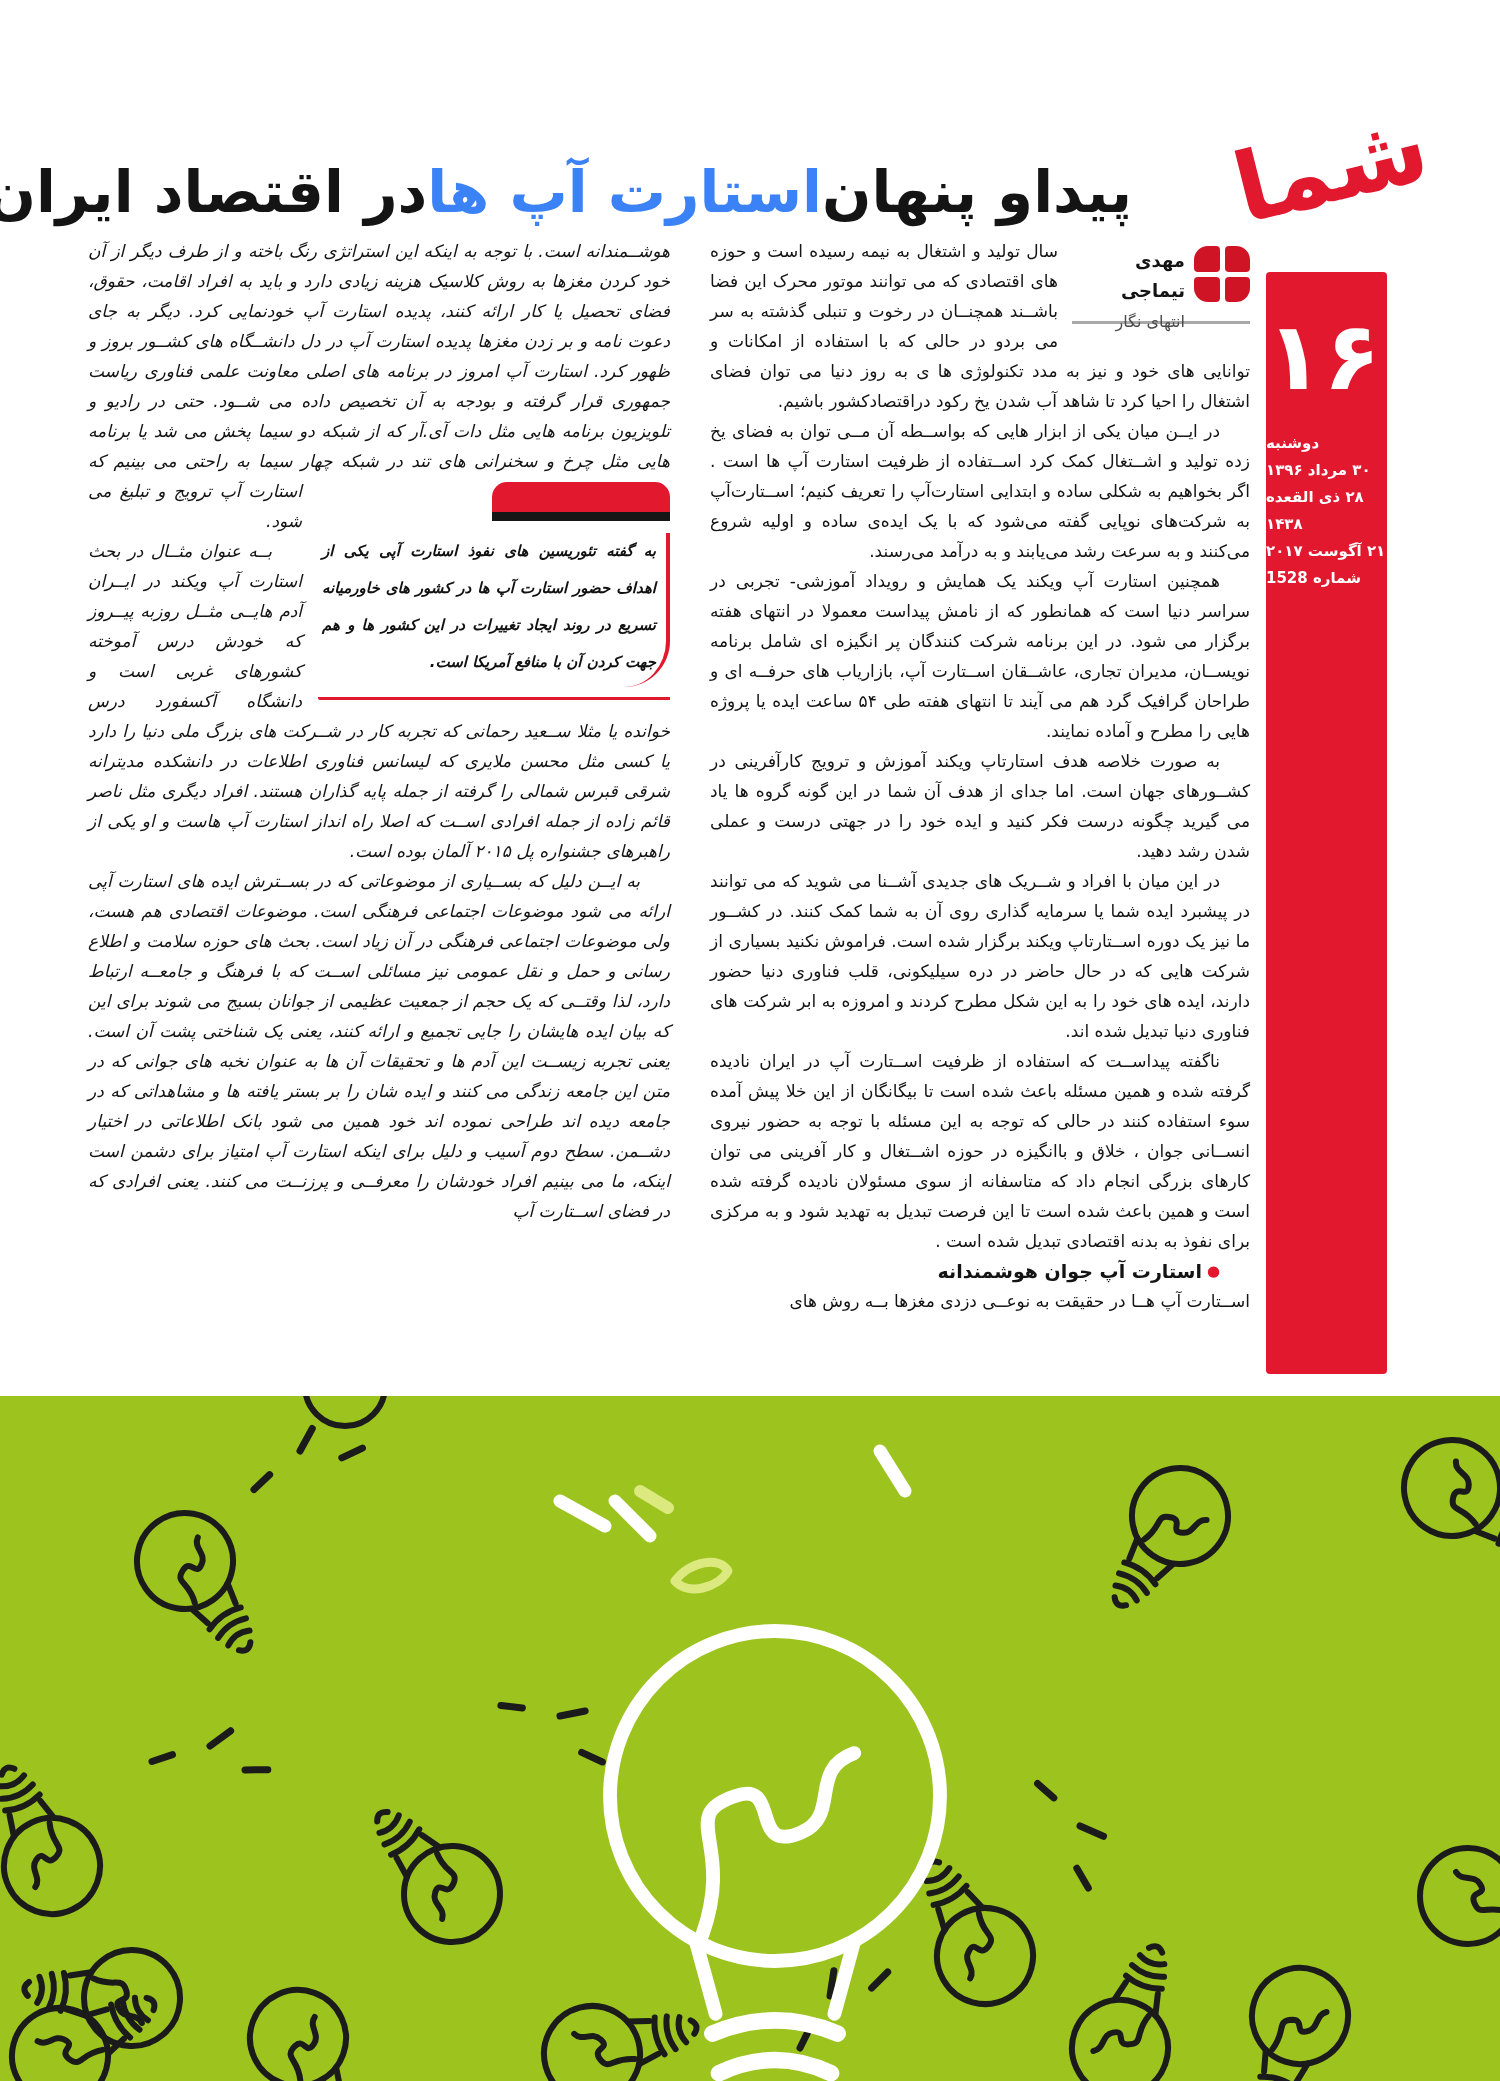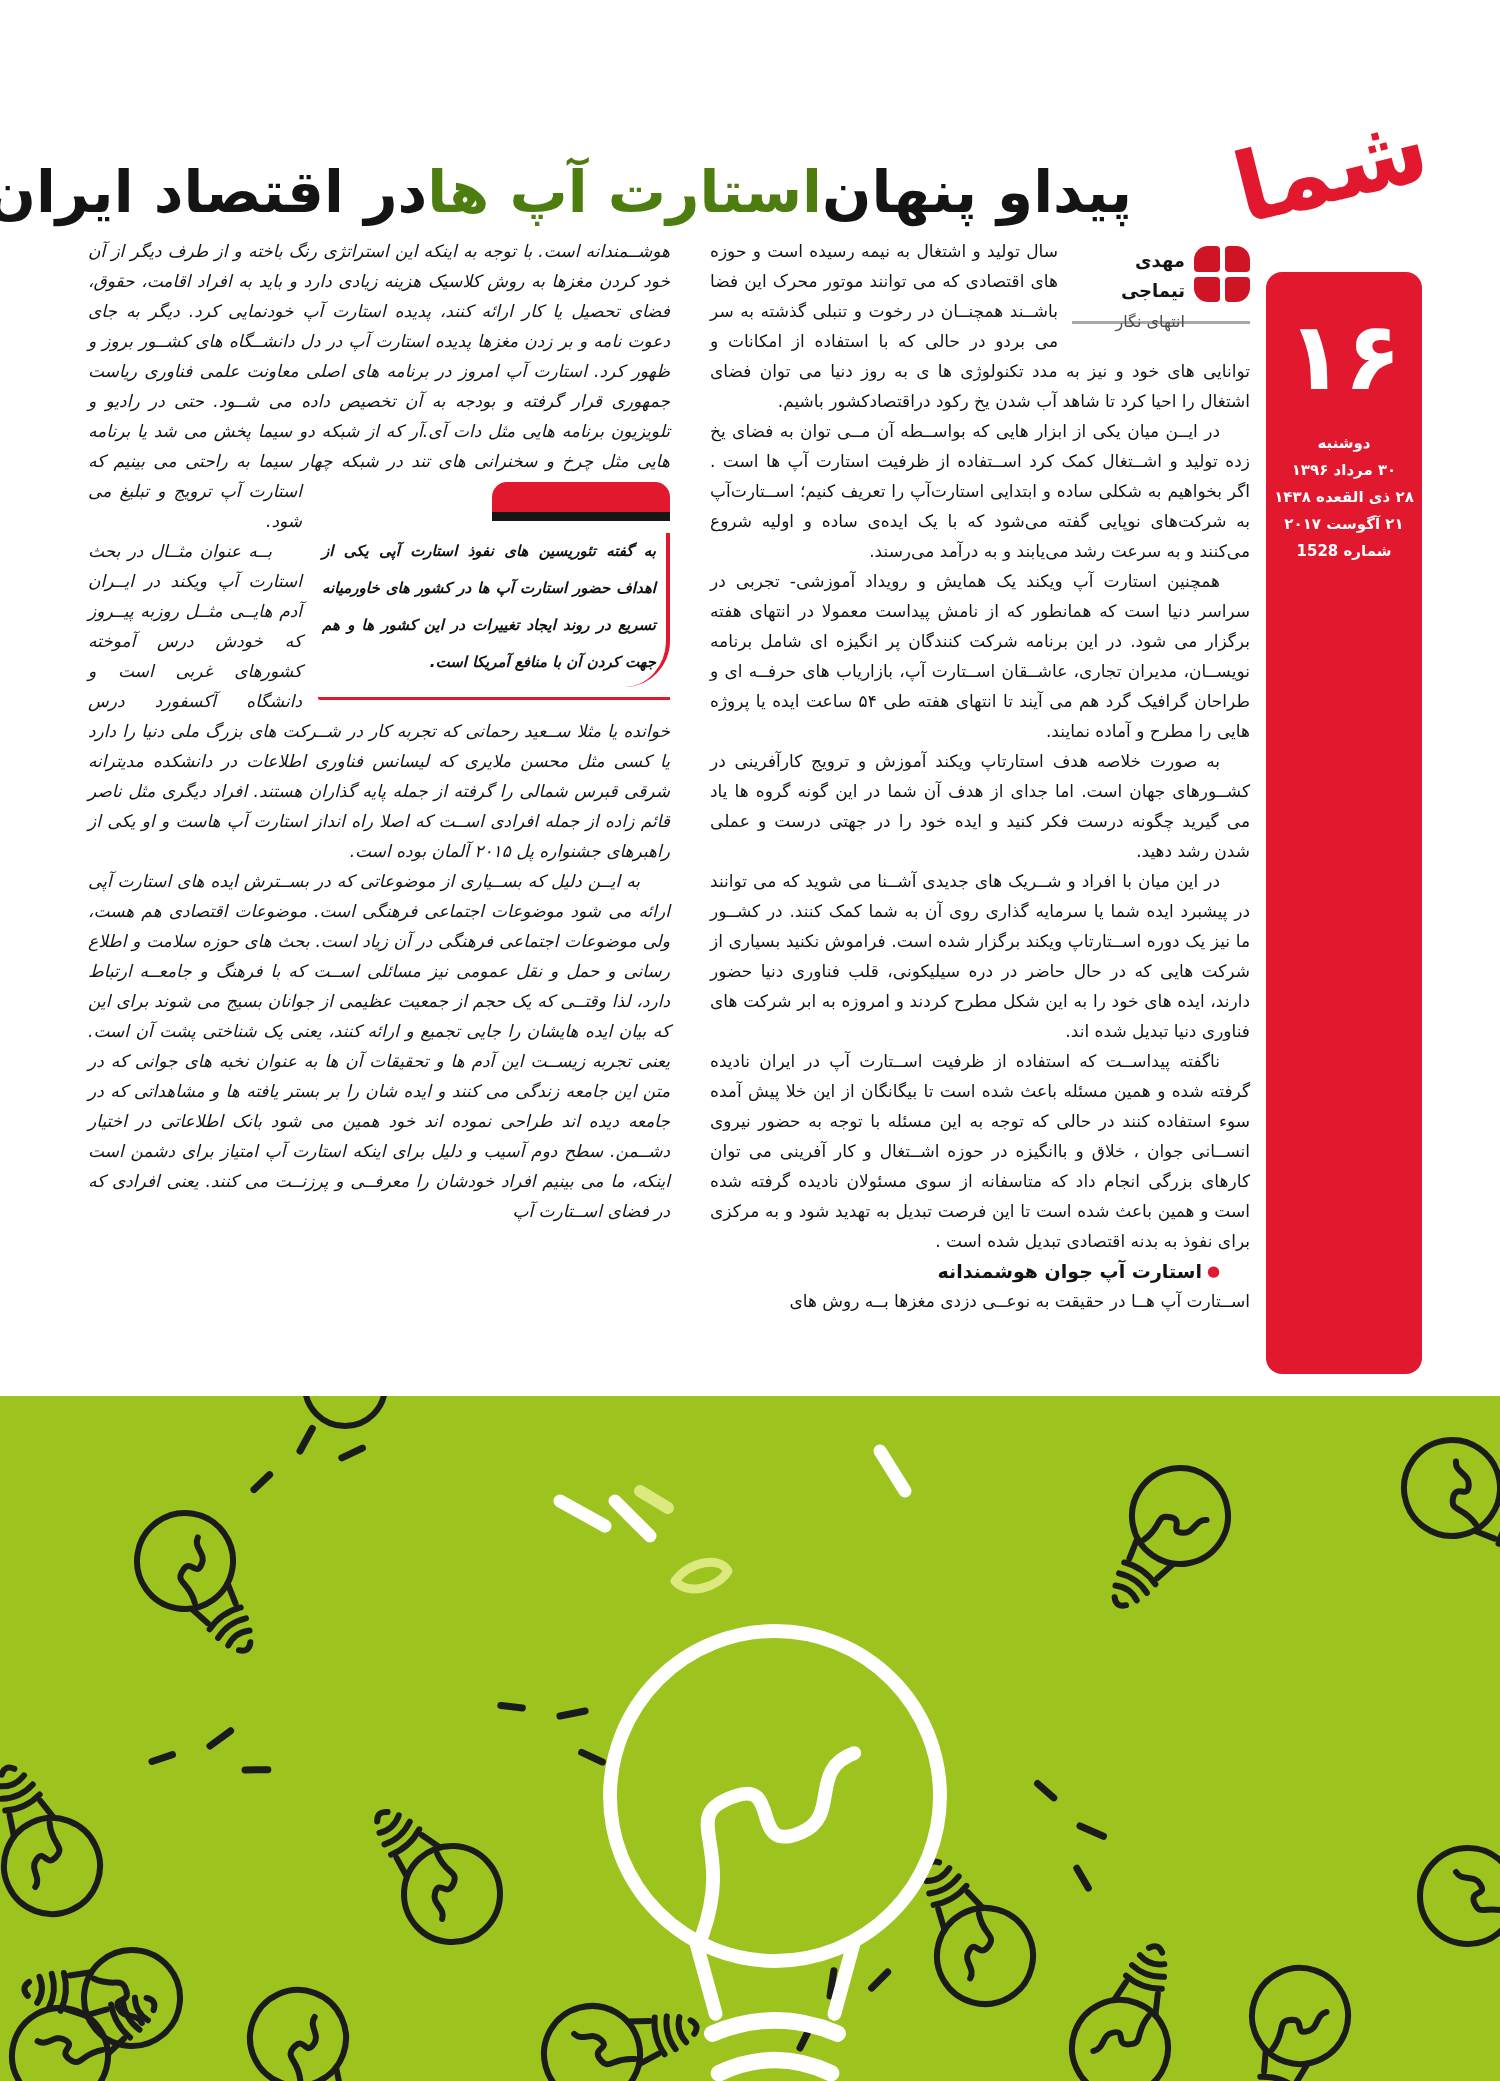--- a/index.html
+++ b/index.html
@@ -6,31 +6,31 @@
   #page{
     position:relative;width:1500px;height:2081px;background:#fff;overflow:hidden;
     font-family:"DejaVu Sans",sans-serif;direction:rtl;color:#141414;
   }
   
   .headline{
     position:absolute;top:74px;left:112px;right:368px;height:110px;
     display:flex;justify-content:space-between;align-items:flex-end;
     font-size:58px;font-weight:bold;white-space:nowrap;line-height:1.05;
   }
-  .headline .hl-red{color:#4d7c0f;}
+  .headline .hl-red{color:#3b82f6;}
   
   .logo-shoma{
     position:absolute;top:70px;left:1256px;width:150px;height:195px;
     color:#e2182e;font-weight:bold;font-size:96px;
     display:flex;align-items:center;justify-content:center;
     transform:rotate(-14deg);letter-spacing:-4px;
   }
   .date-box{
-    position:absolute;top:272px;left:1266px;width:156px;height:1102px;
-    background:#e2182e;border-radius:16px;color:#fff;text-align:center;
+    position:absolute;top:272px;left:1266px;width:121px;height:1102px;
+    background:#e2182e;border-radius:4px;color:#fff;text-align:left;
   }
   .date-box .pagenum{font-size:94px;font-weight:bold;margin-top:26px;line-height:1.25;}
   .date-box .dates{margin-top:14px;font-size:15px;font-weight:600;line-height:27px;}
   
   #columns{
     position:absolute;top:236px;left:88px;width:1162px;height:1155px;
     display:flex;gap:40px;direction:rtl;
   }
   .col{font-size:17px;line-height:30px;text-align:justify;}
   .col-right{width:540px;flex:none;}

